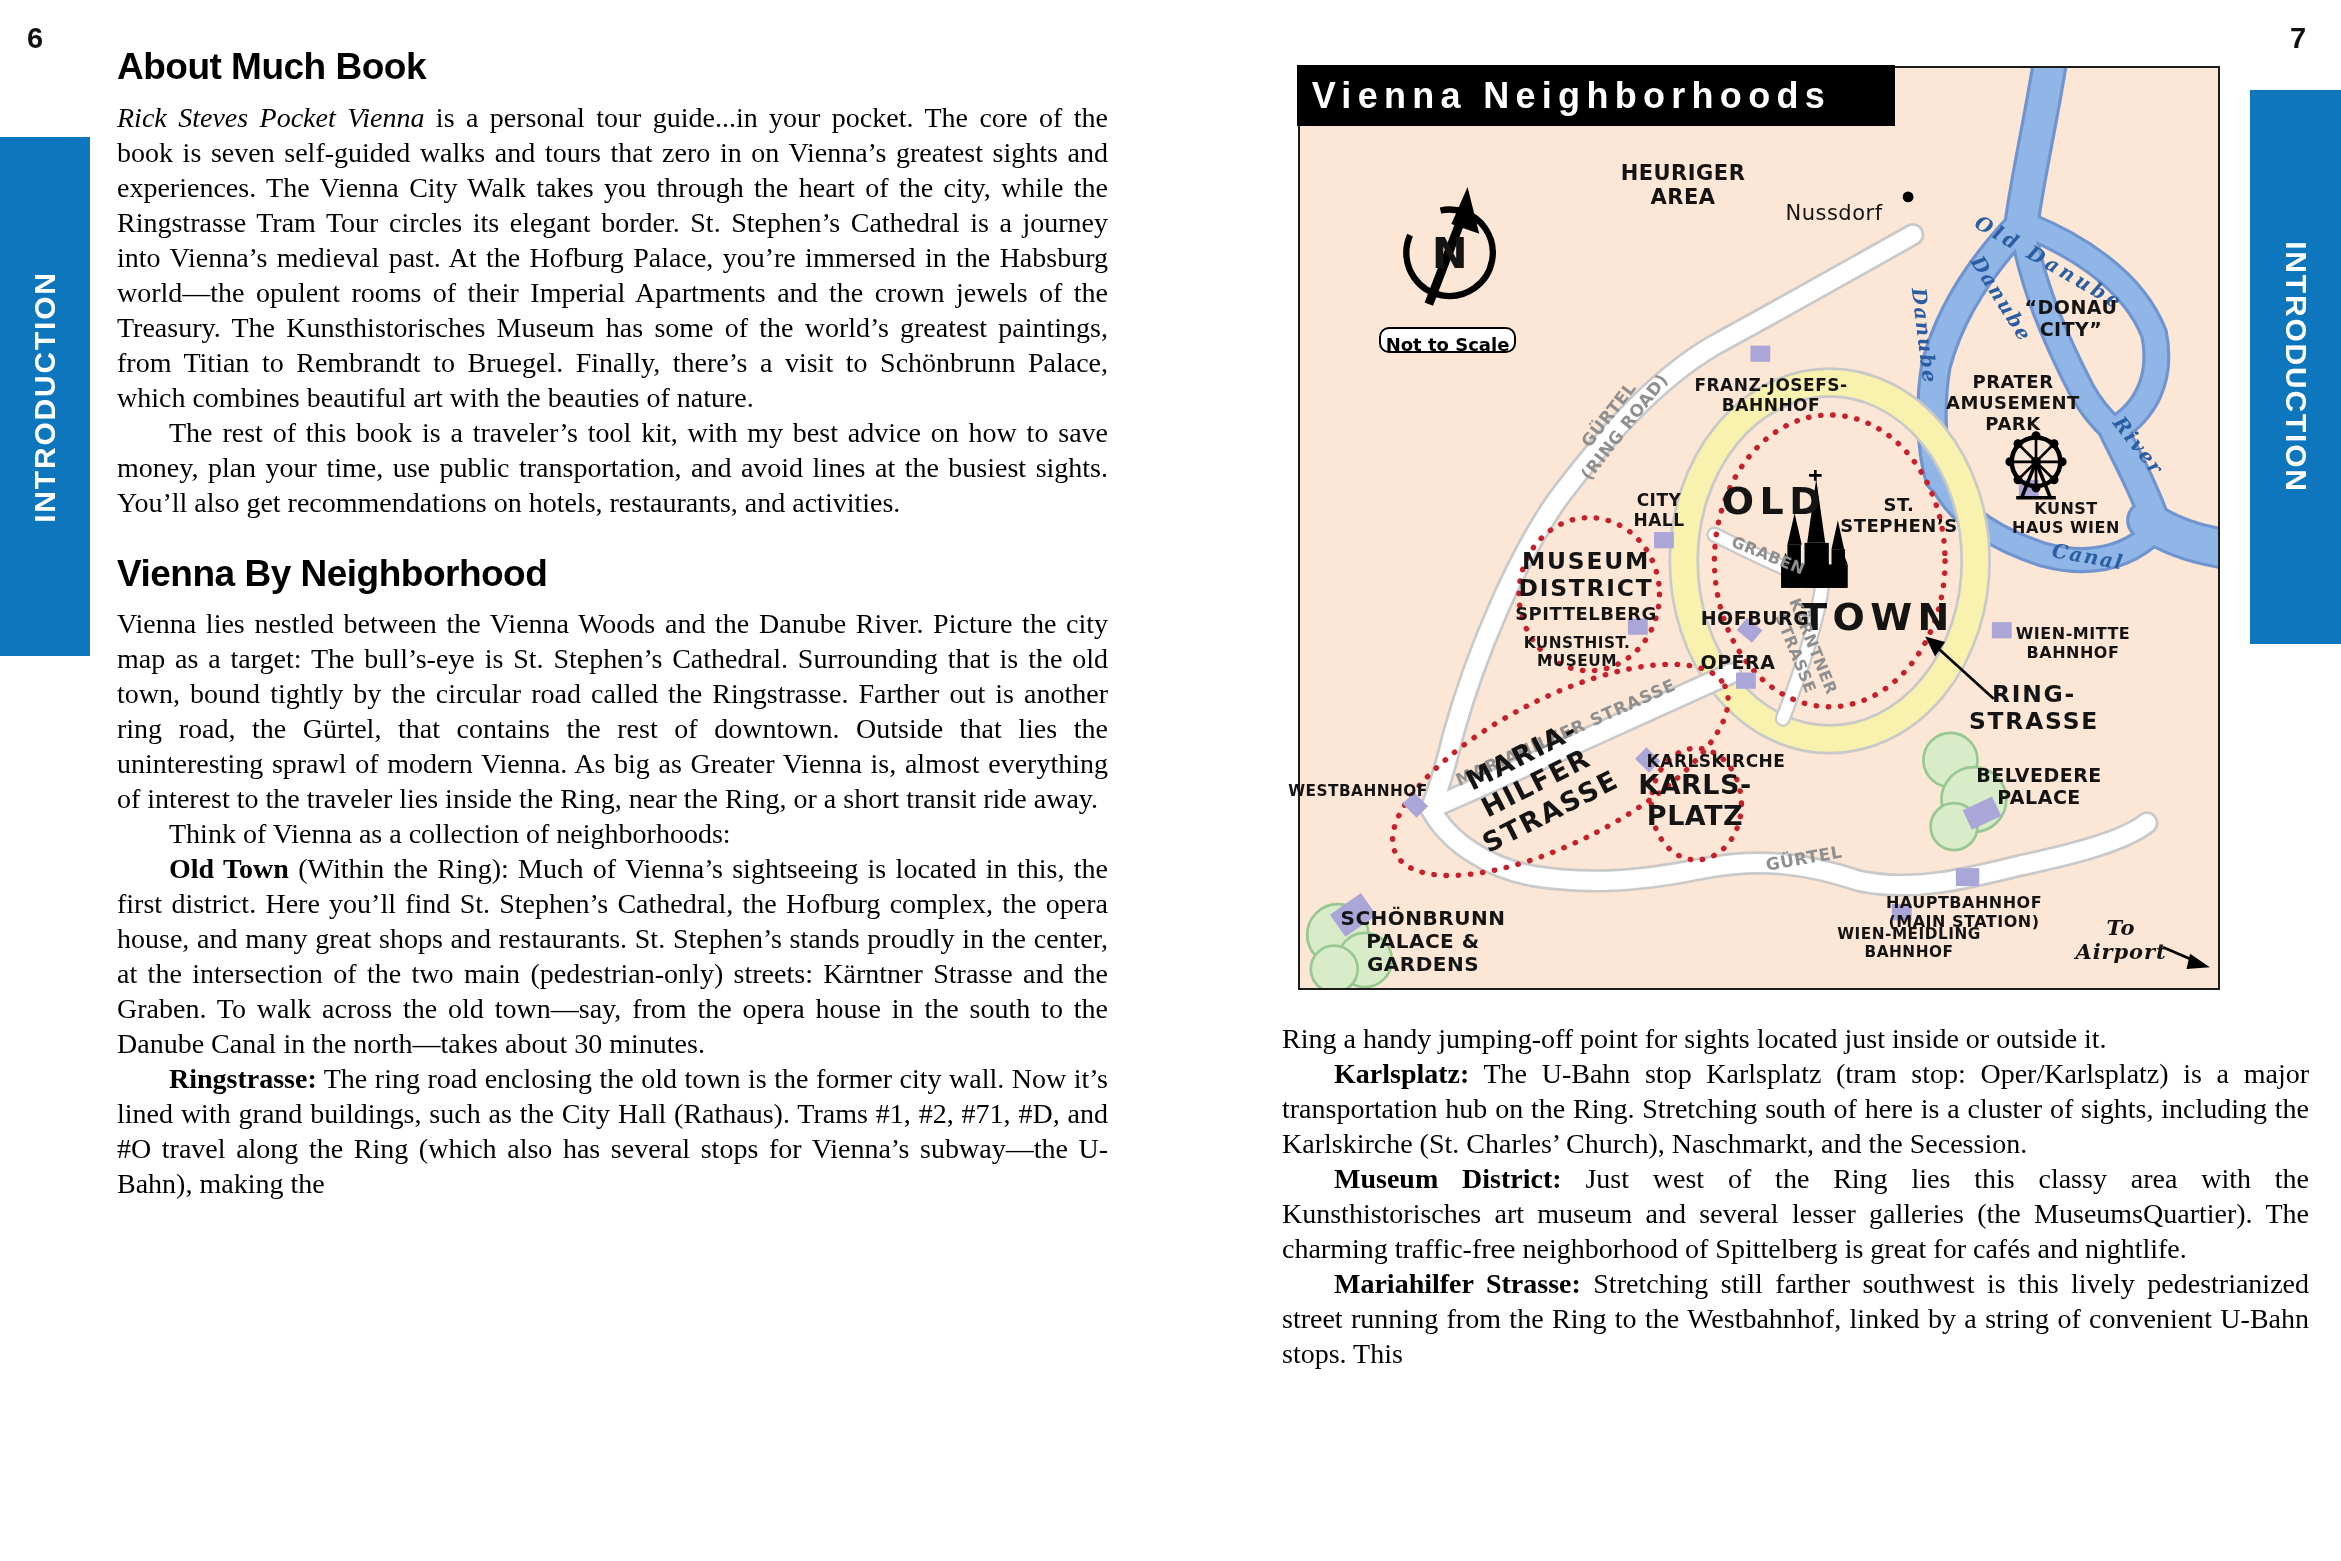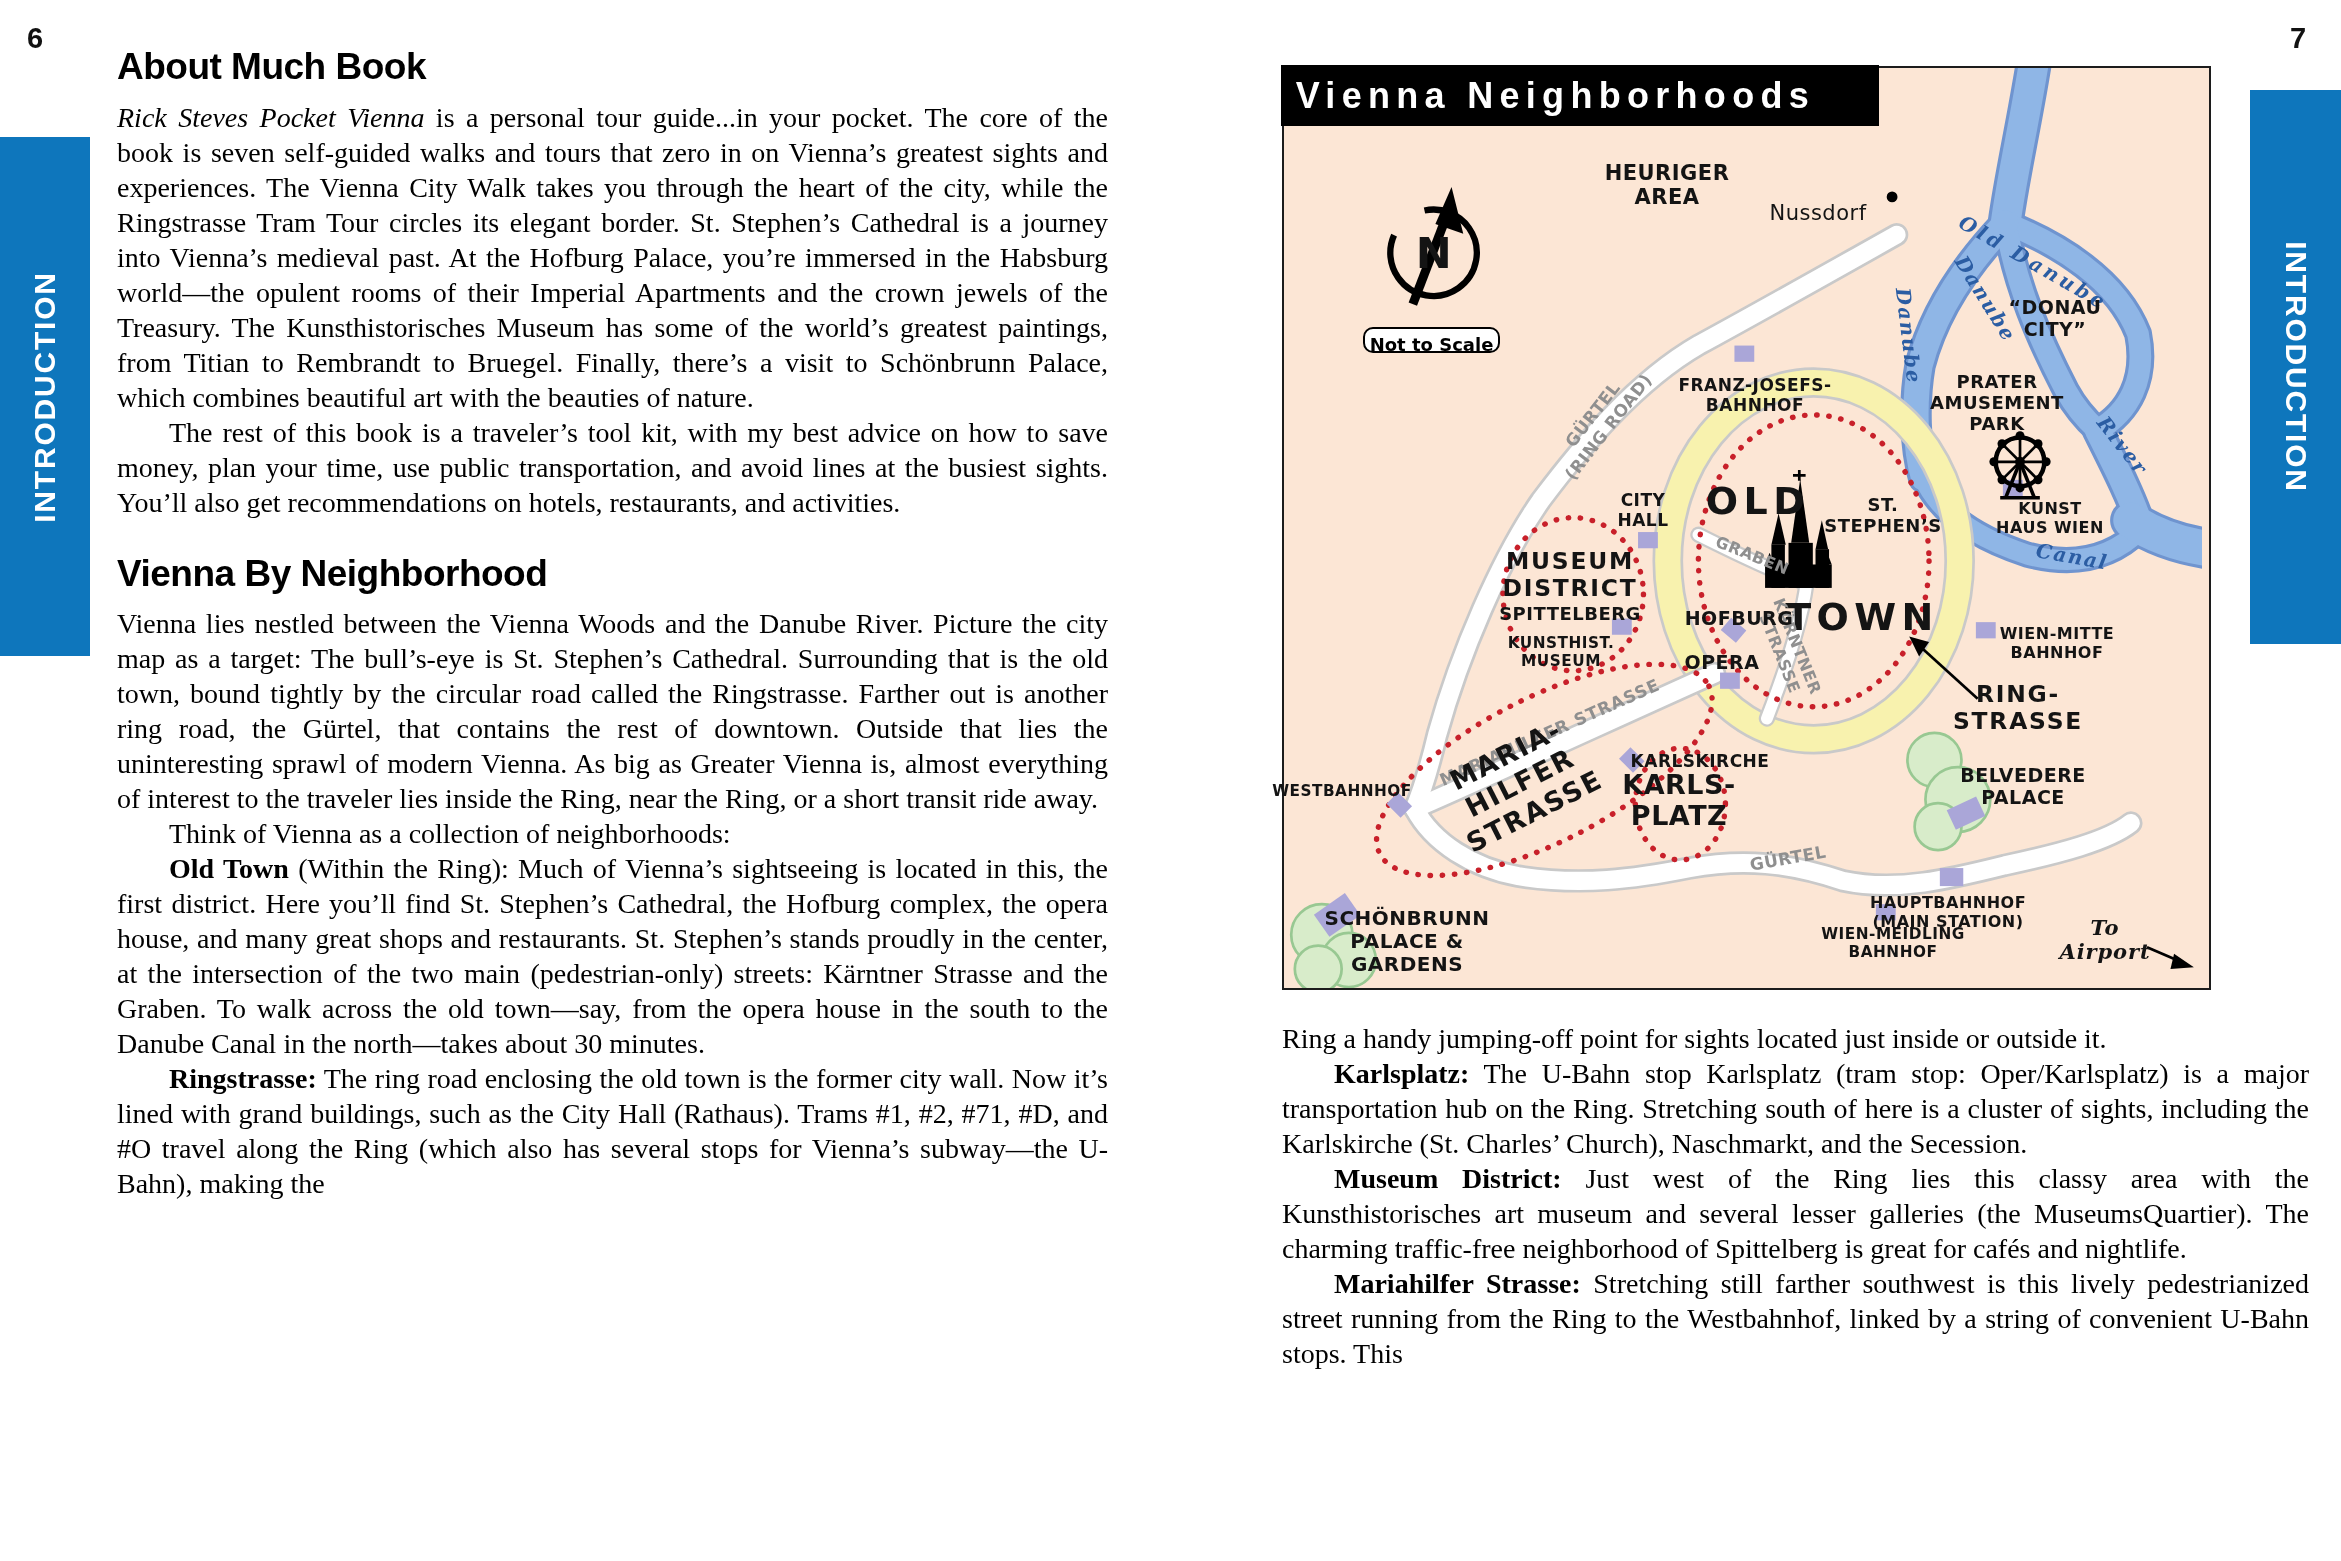--- a/index.html
+++ b/index.html
@@ -15,21 +15,21 @@
   
   .colL{position:absolute;left:117px;top:47px;width:991px;}
   .colR{position:absolute;left:1282px;top:66px;width:1027px;}
   h1,h2{font:700 37px/1.08 "Liberation Sans",sans-serif;letter-spacing:-0.5px;margin:0 0 12.6px 0;color:#000;}
   h2{margin-top:34px;}
   p.body{margin:0;font:28px/35px "Liberation Serif",serif;text-align:justify;}
   p.ind{text-indent:52px;}
   .lead-i{font-style:italic;}
   .lead-b{font-weight:700;}
   
-  .map{position:relative;width:918px;height:920px;background:#fce6d5;border:2.7px solid #1c1c1c;margin-left:0;padding-left:7px;}
+  .map{position:relative;width:918px;height:920px;background:#fce6d5;border:2.7px solid #1c1c1c;margin-left:16px;}
   .map-title{position:absolute;left:-2.7px;top:-2.7px;height:61px;width:598px;background:#000;color:#fff;
              font:700 36px/61px "Liberation Sans",sans-serif;letter-spacing:6.3px;padding-left:14.4px;box-sizing:border-box;z-index:5;}
   .map svg{position:absolute;left:0;top:0;}
   .ml{position:absolute;font-family:"DejaVu Sans",sans-serif;font-weight:600;color:#141414;text-align:center;
       white-space:pre-line;line-height:1.16;letter-spacing:0.5px;transform:translate(-50%,-50%) rotate(var(--r,0deg));z-index:4;}
   .rd{color:#8f8f8f;}           
   .rv{color:#2b5da3;font-family:"DejaVu Serif",serif;font-style:italic;font-weight:700;letter-spacing:1.8px;} 
   .big{letter-spacing:5.4px;font-weight:700;}
   .scale-box{position:absolute;left:79px;top:259px;width:137px;height:26px;border:2.7px solid #000;border-radius:10px;
              background:#fff;font:600 18px/31px "DejaVu Sans",sans-serif;text-align:center;z-index:4;box-sizing:border-box;}

